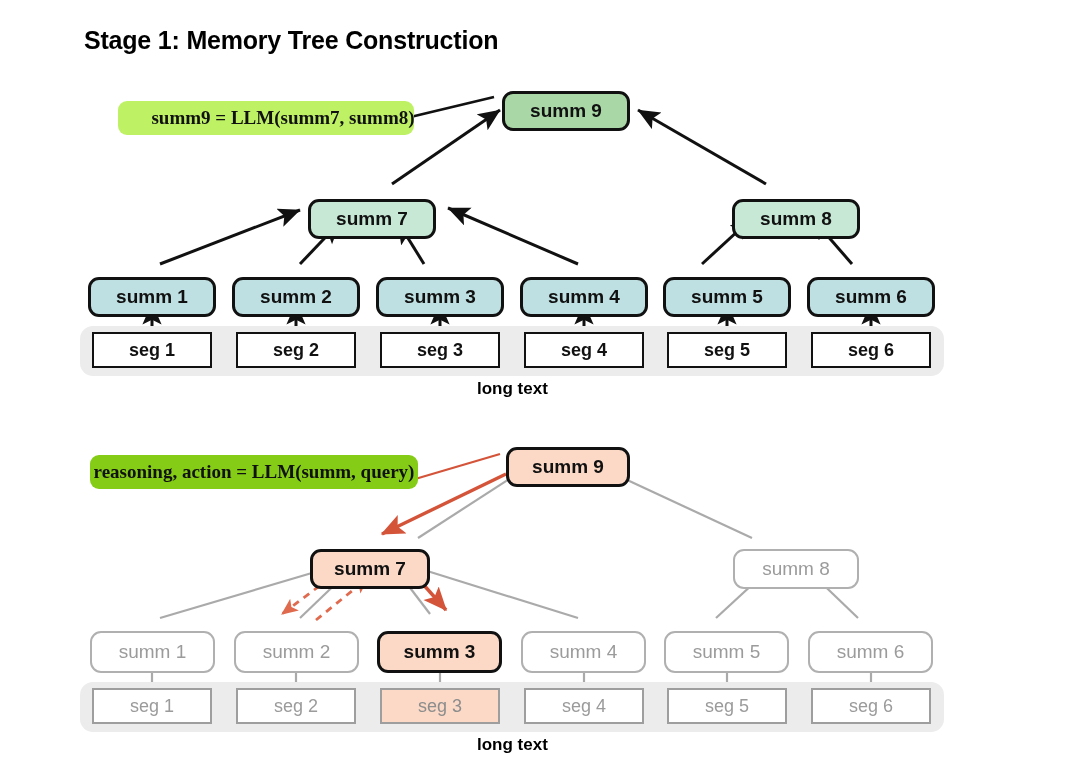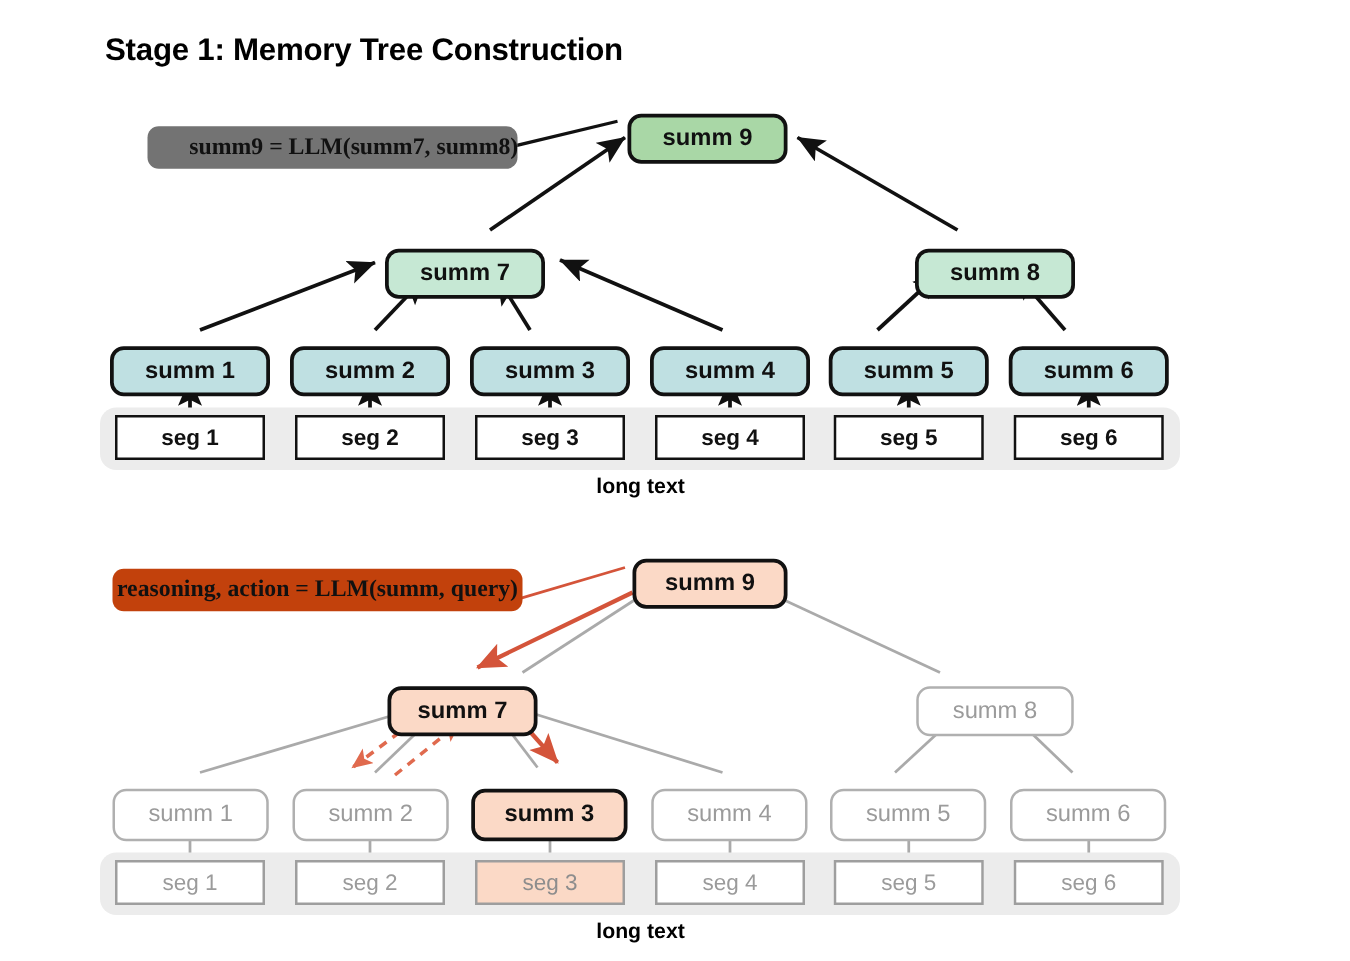--- a/index.html
+++ b/index.html
@@ -9,22 +9,22 @@
   #canvas{position:absolute;left:0;top:0;width:1080px;height:769px;}
 
   .svg-layer{position:absolute;left:0;top:0;width:1080px;height:769px;pointer-events:none;}
 
   .stage-title{position:absolute;font-family:"Liberation Sans",sans-serif;
     font-weight:bold;font-size:25px;color:#000;letter-spacing:-0.2px;white-space:nowrap;}
 
   .formula{position:absolute;border-radius:9px;display:flex;align-items:center;
     justify-content:center;font-family:"Liberation Serif",serif;font-weight:bold;
     font-size:19px;color:#111;white-space:nowrap;padding:0 14px;}
-  .formula.green{background:#737373;padding-left:48px;}
-  .formula.peach{background:#c2410c;}
+  .formula.green{background:#bef264;padding-left:48px;}
+  .formula.peach{background:#84cc16;}
 
   .node{position:absolute;display:flex;align-items:center;justify-content:center;
     font-family:"Liberation Sans",sans-serif;font-weight:bold;font-size:19px;
     border-radius:11px;box-sizing:border-box;white-space:nowrap;margin-top:16px;}
 
   .node.dark-green{background:#a9d7a6;border:3px solid #111;color:#111;}
   .node.mint{background:#c6e8d4;border:3px solid #111;color:#111;}
   .node.blue{background:#bfe0e2;border:3px solid #111;color:#111;}
   .node.peach{background:#fbd9c6;border:3px solid #111;color:#111;}
   .node.ghost{background:#ffffff;border:2px solid #b0b0b0;color:#9b9b9b;font-weight:normal;}

